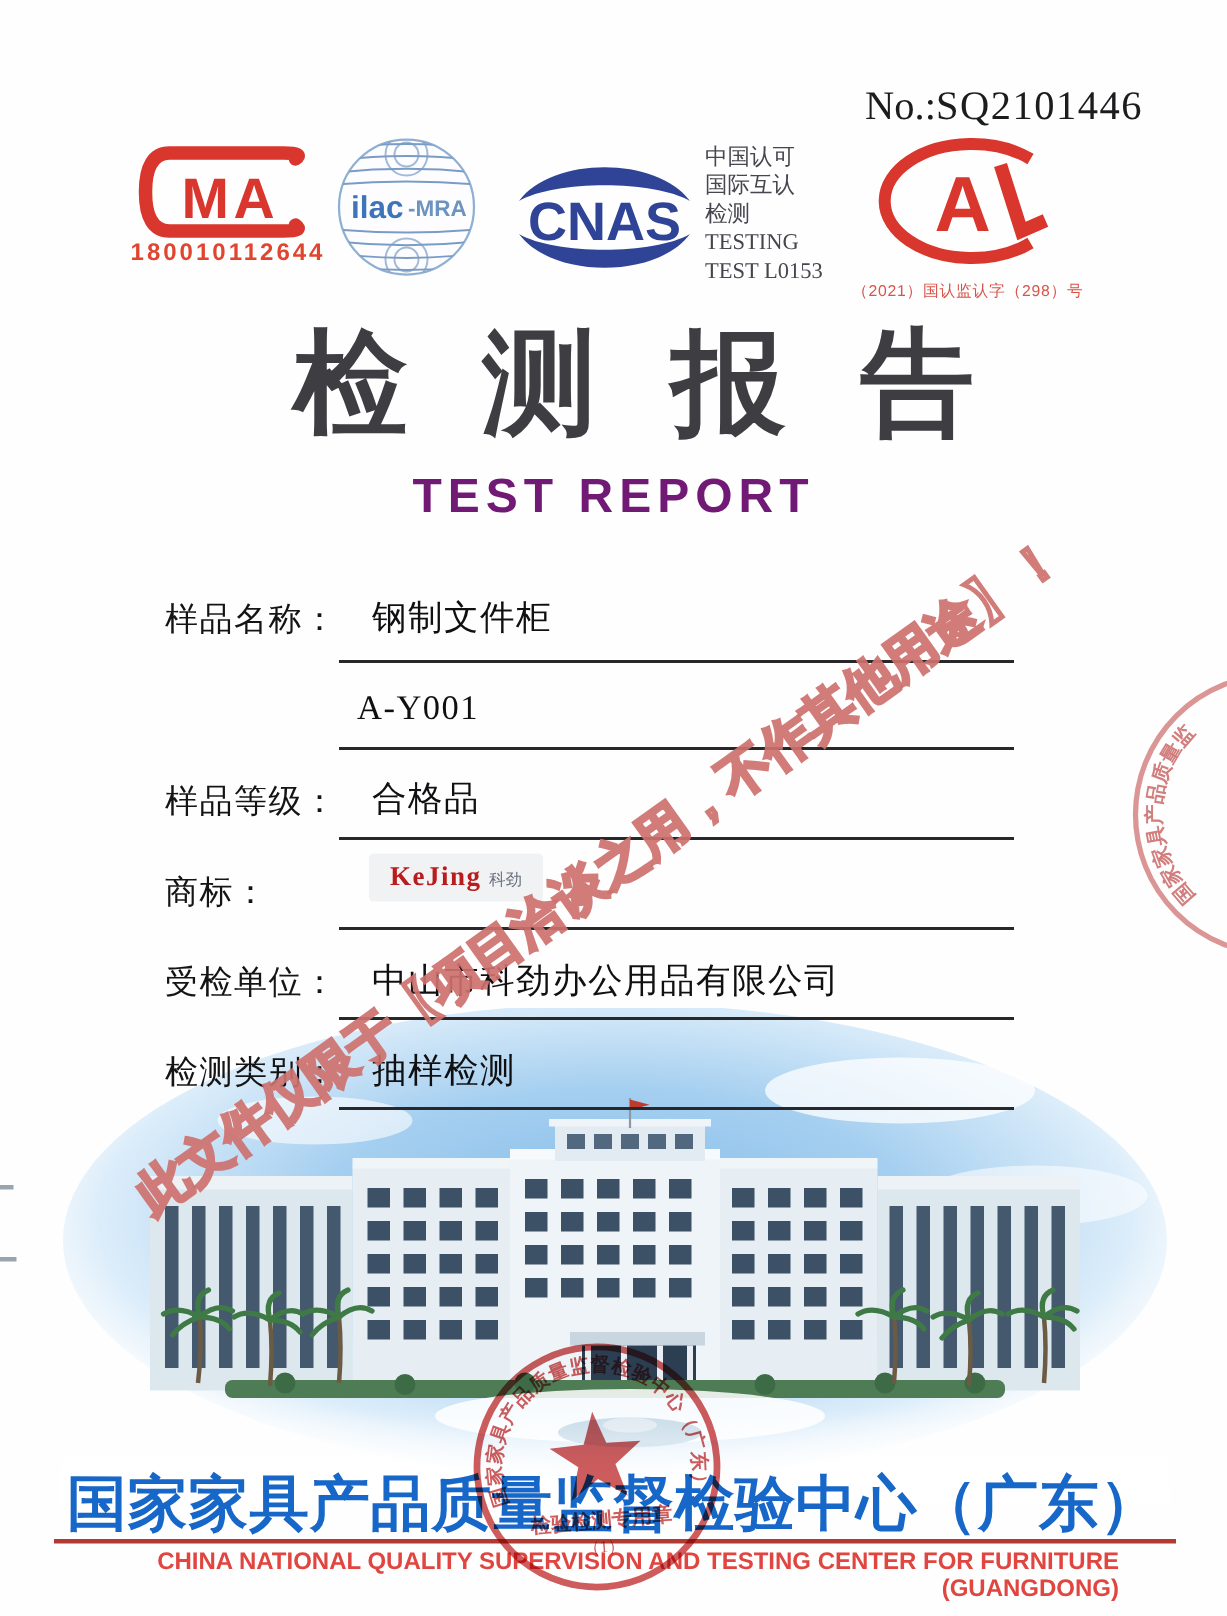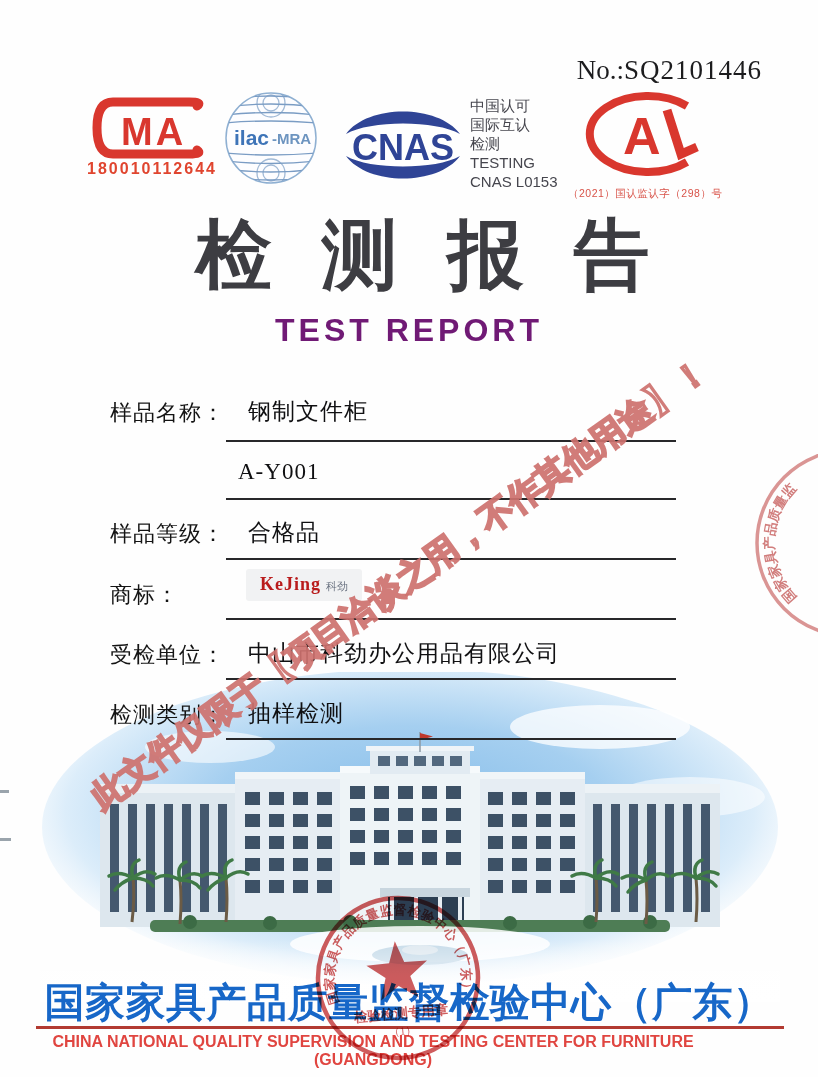--- a/index.html
+++ b/index.html
@@ -5,21 +5,21 @@
   html,body{margin:0;padding:0;background:#ffffff;}
   .page{position:relative;width:818px;height:1077px;background:#fefefe;overflow:hidden;
         font-family:"Liberation Serif","DejaVu Serif",serif;}
   
   .report-no{position:absolute;top:55px;right:56px;font-size:27px;color:#1c1c1e;z-index:3;}
   .report-no .no-val{letter-spacing:1px;}
   .logo{position:absolute;z-index:3;}
   .cma-num{position:absolute;left:84px;top:160px;width:136px;text-align:center;
            font-family:Liberation Sans, sans-serif;font-weight:bold;font-size:16px;
            letter-spacing:2px;color:#e0452f;z-index:3;}
-  .accred{position:absolute;left:470px;top:96px;font-family:Liberation Sans, sans-serif;
+  .accred{position:absolute;left:470px;top:96px;font-family:Liberation Serif, serif;
           font-size:15px;line-height:19px;color:#46464e;z-index:3;}
   .cal-note{position:absolute;left:568px;top:187px;width:180px;font-family:"Liberation Sans",sans-serif;
             font-size:10.5px;color:#d85349;letter-spacing:0.5px;z-index:3;}
   
   .title-cn{position:absolute;top:205px;left:0;width:818px;text-align:center;font-weight:bold;
             font-size:76px;color:#3d3d42;letter-spacing:50px;padding-left:77px;box-sizing:border-box;z-index:3;}
   .title-en{position:absolute;top:312px;left:0;width:818px;text-align:center;
             font-family:"Liberation Sans",sans-serif;font-weight:900;font-size:32px;
             letter-spacing:4px;color:#701a75;z-index:3;}
   
@@ -38,21 +38,21 @@
   
   .photo{position:absolute;left:40px;top:672px;width:740px;height:330px;z-index:1;}
   
   .stamp-bottom{position:absolute;left:296px;top:876px;z-index:6;mix-blend-mode:multiply;}
   .stamp-right{position:absolute;right:0;top:425px;z-index:6;mix-blend-mode:multiply;}
   
   .footer-cn{position:absolute;top:975px;left:0;width:818px;text-align:center;
              font-family:"Liberation Sans",sans-serif;font-weight:900;font-size:40px;
              letter-spacing:0.5px;color:#1767c8;z-index:4;}
   .footer-line{position:absolute;top:1026px;left:36px;width:748px;height:3px;background:#b23a31;z-index:4;}
-  .footer-en{position:absolute;top:1033px;left:0;width:746px;text-align:center;
+  .footer-en{position:absolute;top:1033px;left:0;width:746px;text-align:right;
              font-family:"Liberation Sans",sans-serif;font-weight:bold;font-size:16px;
              letter-spacing:0px;color:#e04540;z-index:4;}
   .artifact{position:absolute;background:#9aa4ac;z-index:2;}
 </style>
 </head>
 <body>
 
 <div class="page">
 
   <div class="report-no">
@@ -94,21 +94,21 @@
     <path d="M18,34 C40,4 110,4 132,34 C108,20 42,20 18,34 Z" fill="#2f4496"></path>
     <path d="M132,56 C110,86 40,86 18,56 C42,70 108,70 132,56 Z" fill="#2f4496"></path>
     <text x="75" y="60" text-anchor="middle" font-family="Liberation Sans,sans-serif" font-size="36" font-weight="900" fill="#2f4496">CNAS</text>
   </svg>
 
   <div class="accred">
     <div>中国认可</div>
     <div>国际互认</div>
     <div>检测</div>
     <div>TESTING</div>
-    <div>CNAS L0153</div>
+    <div>TEST L0153</div>
   </div>
 
   <svg class="logo" style="left:583px;top:90px;" width="132" height="96" viewBox="0 0 132 96">
     <path d="M104,16 A58,38 0 1 0 104,72" fill="none" stroke="#d9372e" stroke-width="8"></path>
     <text x="40" y="64" font-family="Liberation Sans,sans-serif" font-size="52" font-weight="900" fill="#d9372e">A</text>
     <path d="M84,20 L98,64 L114,57" fill="none" stroke="#d9372e" stroke-width="9"></path>
   </svg>
   <div class="cal-note">（2021）国认监认字（298）号</div>
 
   <div class="title-cn">检测报告</div>

